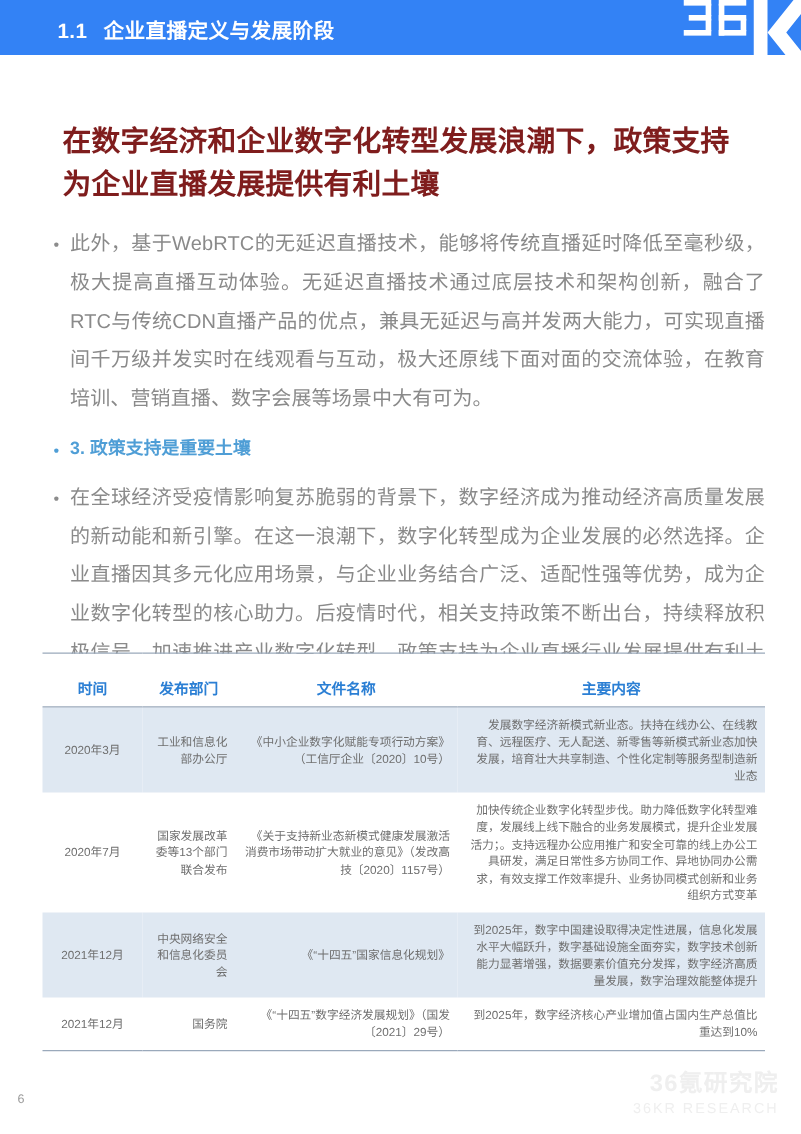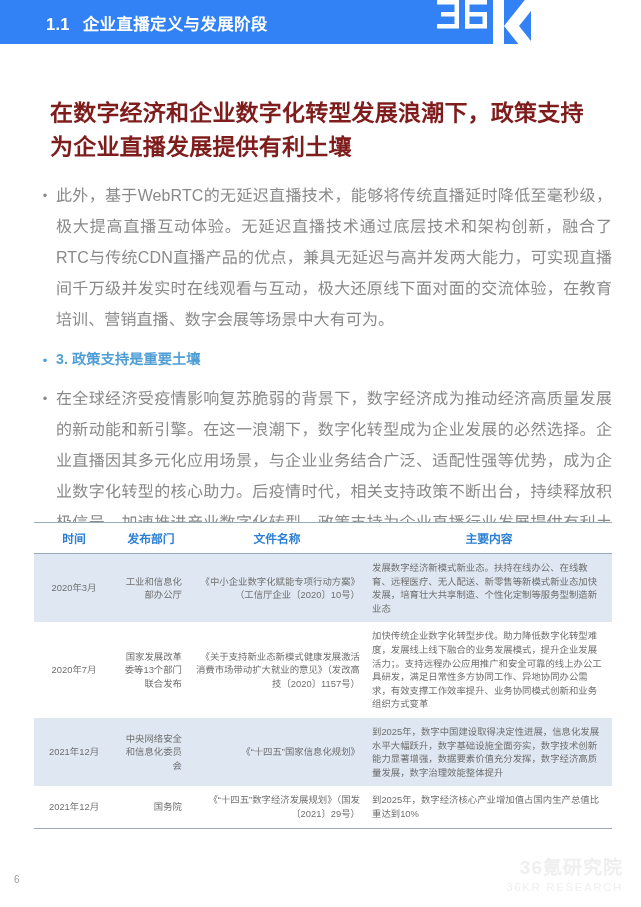--- a/index.html
+++ b/index.html
@@ -16,21 +16,21 @@
     font-family: "Liberation Sans", "DejaVu Sans", sans-serif;
     color: #808080;
     -webkit-font-smoothing: antialiased;
   }
 
   
   .header-bar {
     position: absolute;
     top: 0;
     left: 0;
-    width: 531px;
+    width: 641px;
     height: 44px;
     background: #3382f5;
   }
   .header-title {
     position: absolute;
     left: 46px;
     top: 11px;
     font-size: 16.5px;
     font-weight: bold;
     color: #ffffff;
@@ -106,38 +106,38 @@
   }
   table.policy-table {
     width: 100%;
     border-collapse: collapse;
     table-layout: fixed;
   }
   table.policy-table thead th {
     font-size: 11.8px;
     font-weight: bold;
     color: #2b7fd4;
-    padding: 6px 2px 7px;
+    padding: 18px 2px 7px;
     text-align: center;
     border-top: 1.6px solid #9aa9bb;
     border-bottom: 1.6px solid #9aa9bb;
     background: #ffffff;
   }
   table.policy-table td {
     font-size: 9.4px;
     line-height: 13.6px;
     color: #6f6f6f;
     padding: 7px 6px;
     vertical-align: middle;
   }
   table.policy-table tbody tr.alt td { background: #dfe8f2; }
   table.policy-table tbody tr td.c-time { text-align: center; white-space: nowrap; margin-left: 16px; }
   table.policy-table tbody tr td.c-dept { text-align: right; }
   table.policy-table tbody tr td.c-doc  { text-align: right; }
-  table.policy-table tbody tr td.c-main { text-align: left; }
+  table.policy-table tbody tr td.c-main { text-align: right; }
   table.policy-table tbody tr:last-child td {
     border-bottom: 1.6px solid #9aa9bb;
   }
   col.w-time { width: 80px; }
   col.w-dept { width: 74px; }
   col.w-doc  { width: 178px; }
   col.w-main { width: 246px; }
 
   
   .caption-block {

